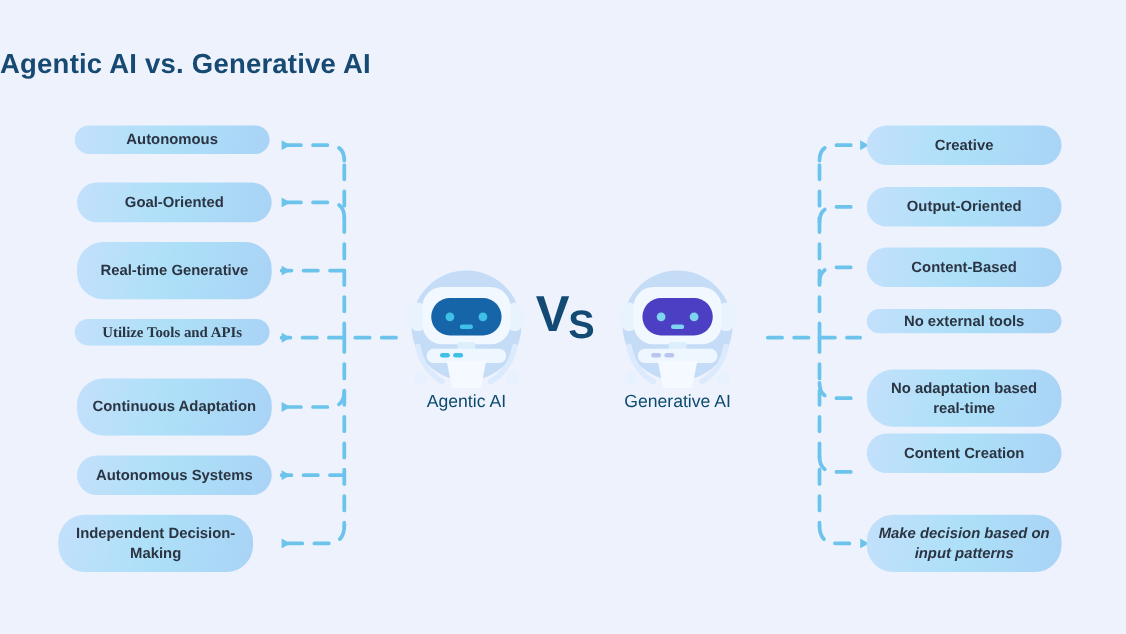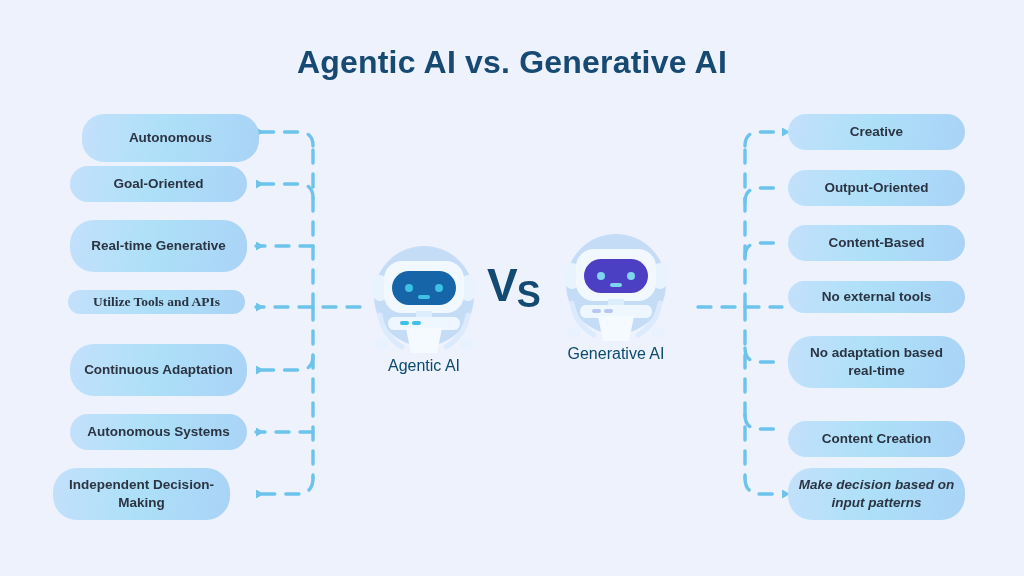--- a/index.html
+++ b/index.html
@@ -7,22 +7,21 @@
   body {
     background:#eef2fd;
     font-family:"Liberation Sans", sans-serif;
     position:relative;
     overflow:hidden;
   }
 
   #page-title {
     position:absolute;
     top:44px; left:0; width:100%;
-    text-align:center;
-    font-size:32px;
+    font-size:25px;
     font-weight:bold;
     color:#174a72;
     letter-spacing:.2px;
   }
 
   
   #connectors { position:absolute; inset:0; width:1024px; height:576px; }
 
   
   .pill {
@@ -102,21 +101,21 @@
     <path d="M745,146 Q745,132 759,132 L782,132" stroke-dasharray="13 11" marker-end="url(#arrowR)"></path>
     <path d="M745,202 Q745,188 759,188 L782,188" stroke-dasharray="13 11"></path>
     <path d="M745,257 Q745,243 759,243 L782,243" stroke-dasharray="13 11"></path>
     <path d="M698,307 L782,307" stroke-dasharray="13 11"></path>
     <path d="M745,348 Q745,362 759,362 L782,362" stroke-dasharray="13 11"></path>
     <path d="M745,415 Q745,429 759,429 L782,429" stroke-dasharray="13 11"></path>
     <path d="M745,478 Q745,494 761,494 L782,494" stroke-dasharray="13 11" marker-end="url(#arrowR)"></path>
   </g>
 </svg>
 
-<div class="pill" style="left:82px; top:114px; width:177px; height:48px;">
+<div class="pill" style="left:68px; top:114px; width:177px; height:26px;">
   <span>Autonomous</span>
 </div>
 <div class="pill" style="left:70px; top:166px; width:177px; height:36px;">
   <span>Goal-Oriented</span>
 </div>
 <div class="pill two-line" style="left:70px; top:220px; width:177px; height:52px;">
   <span>Real-time Generative</span>
 </div>
 <div class="pill" style="left:68px; top:290px; width:177px; height:24px;font-family:Liberation Serif, serif;">
   <span>Utilize Tools and APIs</span>
@@ -133,27 +132,27 @@
 
 <div class="pill" style="left:788px; top:114px; width:177px; height:36px;">
   <span>Creative</span>
 </div>
 <div class="pill" style="left:788px; top:170px; width:177px; height:36px;">
   <span>Output-Oriented</span>
 </div>
 <div class="pill" style="left:788px; top:225px; width:177px; height:36px;">
   <span>Content-Based</span>
 </div>
-<div class="pill" style="left:788px; top:281px; width:177px; height:32px;">
+<div class="pill" style="left:788px; top:281px; width:177px; height:22px;">
   <span>No external tools</span>
 </div>
 <div class="pill two-line" style="left:788px; top:336px; width:177px; height:52px;">
   <span>No adaptation based real-time</span>
 </div>
-<div class="pill" style="left:788px; top:421px; width:177px; height:36px;">
+<div class="pill" style="left:788px; top:394px; width:177px; height:36px;">
   <span>Content Creation</span>
 </div>
 <div class="pill two-line" style="left:788px; top:468px; width:177px; height:52px;font-style:italic;">
   <span>Make decision based on input patterns</span>
 </div>
 
 <div class="robot-block" style="left:358px; top:243px; width:132px;">
   <svg class="robot-svg" width="132" height="110" viewBox="0 0 132 110" xmlns="http://www.w3.org/2000/svg">
     <circle cx="66" cy="53" r="50" fill="#c5dcf7"></circle>
 
@@ -178,21 +177,21 @@
     <rect x="42" y="78" width="9" height="4" rx="2" fill="#3fc0e6"></rect>
     <rect x="54" y="78" width="9" height="4" rx="2" fill="#3fc0e6"></rect>
 
     <path d="M48,85 L84,85 L79,110 L53,110 Z" fill="#f4faff"></path>
   </svg>
   <div class="robot-caption">Agentic AI</div>
 </div>
 
 <div id="vs-mark"><span>V</span><span class="vs-s">S</span></div>
 
-<div class="robot-block" style="left:550px; top:231px; width:132px;">
+<div class="robot-block" style="left:550px; top:243px; width:132px;">
   <svg class="robot-svg" width="132" height="110" viewBox="0 0 132 110" xmlns="http://www.w3.org/2000/svg">
     <circle cx="66" cy="53" r="50" fill="#c5dcf7"></circle>
     <path d="M22,72 A46,46 0 0 0 44,104" stroke="#dbeafd" stroke-width="5" fill="none" stroke-linecap="round"></path>
     <path d="M110,72 A46,46 0 0 1 88,104" stroke="#dbeafd" stroke-width="5" fill="none" stroke-linecap="round"></path>
     <circle cx="24" cy="101" r="6" fill="#e7f2fe"></circle>
     <circle cx="108" cy="101" r="6" fill="#e7f2fe"></circle>
     <ellipse cx="22" cy="45" rx="9" ry="13" fill="#e9f3fe"></ellipse>
     <ellipse cx="110" cy="45" rx="9" ry="13" fill="#e9f3fe"></ellipse>
     <rect x="26" y="18" width="80" height="52" rx="18" fill="#f2f8ff"></rect>
     <rect x="34" y="28" width="64" height="34" rx="17" fill="#4b3fc4"></rect>

